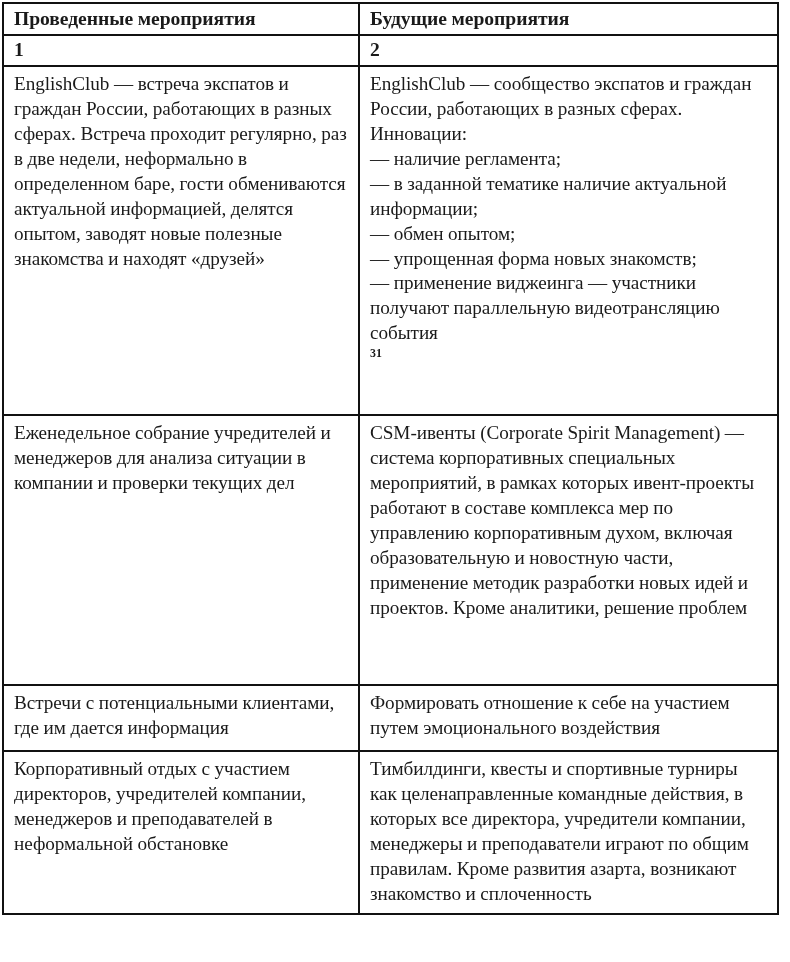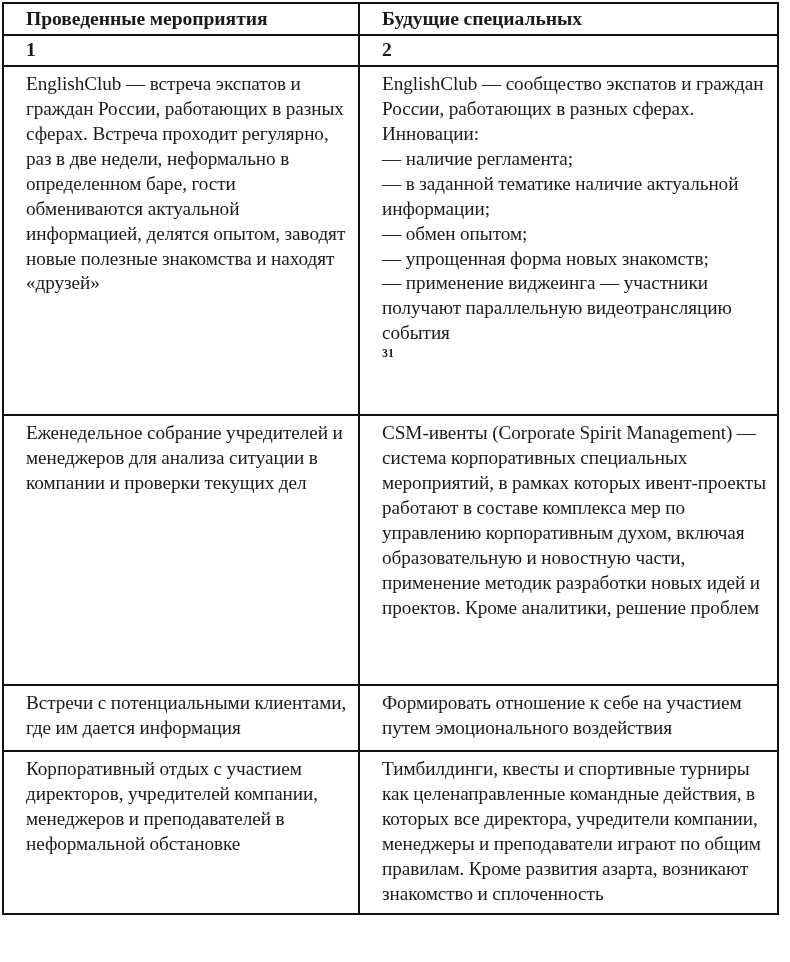--- a/index.html
+++ b/index.html
@@ -31,21 +31,21 @@
     margin: 2px 0 0 2px;
     background: #ffffff;
   }
 
   table.doc-table col.col-left  { width: 356px; }
   table.doc-table col.col-right { width: 419px; }
 
   table.doc-table td {
     border: 2px solid #111111;
     vertical-align: top;
-    padding: 5px 9px 6px 22px;
+    padding: 5px 9px 6px 10px;
     font-size: 19.2px;
     line-height: 1.295;
     text-align: left;
     word-spacing: -0.2px;
     letter-spacing: -0.05px;
     background: #ffffff;
     -webkit-font-smoothing: antialiased;
   }
 
   
@@ -99,21 +99,21 @@
       <col class="col-left">
       <col class="col-right">
     </colgroup>
     <tbody>
 
       <tr class="header-row">
         <td>
           <span class="cell-text">Проведенные мероприятия</span>
         </td>
         <td>
-          <span class="cell-text">Будущие специальных</span>
+          <span class="cell-text">Будущие мероприятия</span>
         </td>
       </tr>
 
       <tr class="number-row">
         <td>
           <span class="cell-text">1</span>
         </td>
         <td>
           <span class="cell-text">2</span>
         </td>

